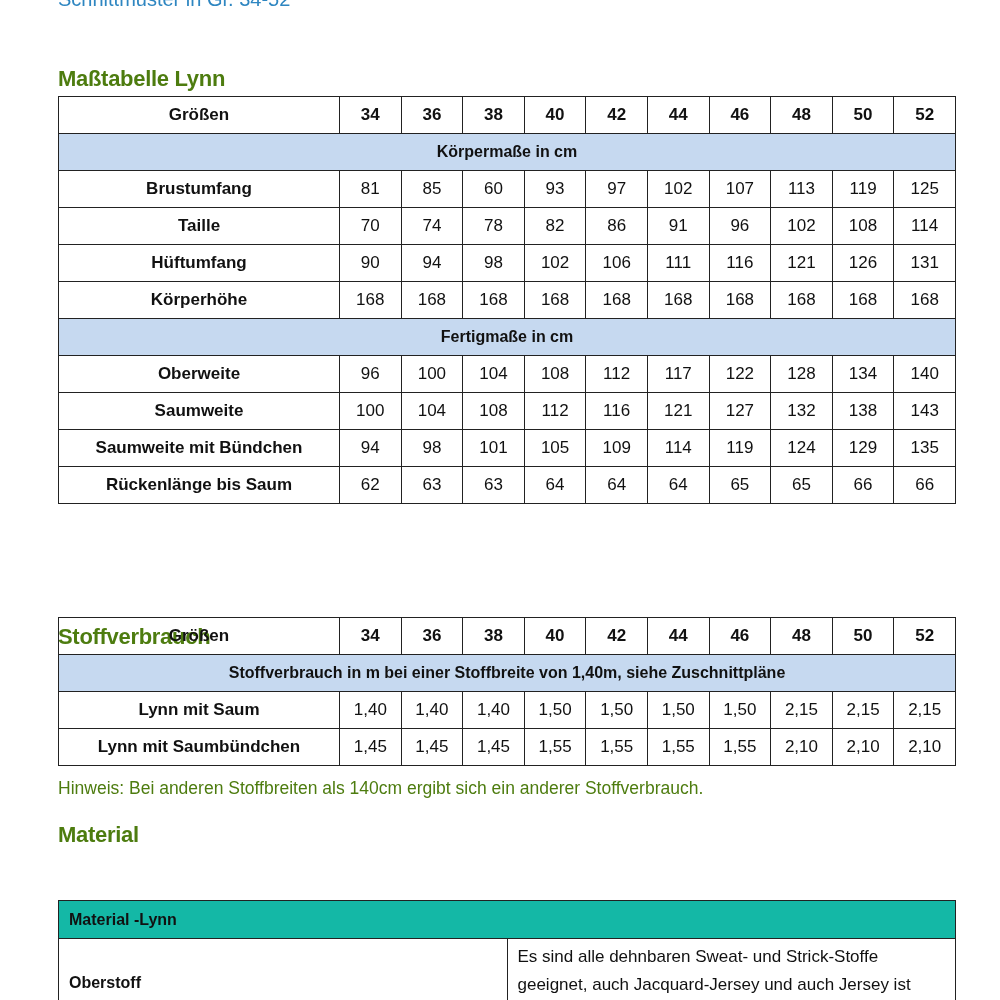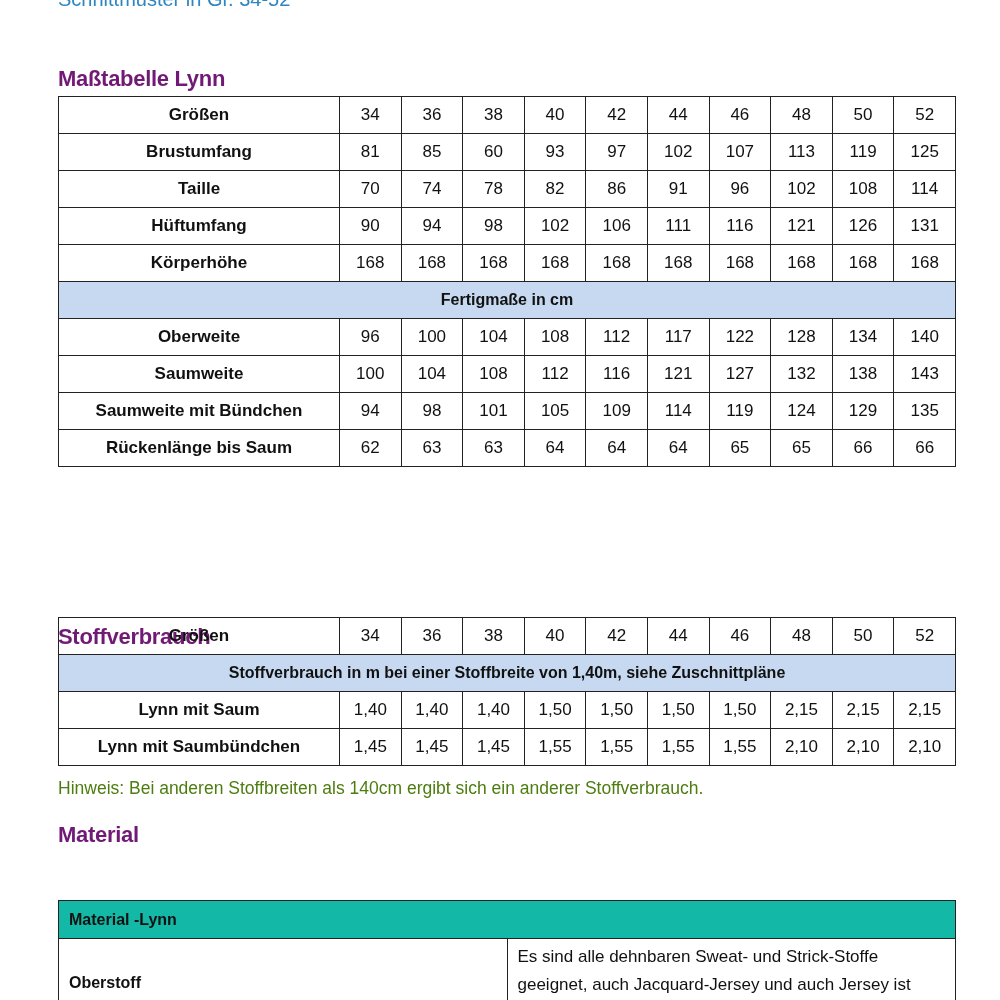--- a/index.html
+++ b/index.html
@@ -6,34 +6,34 @@
   body {
     width: 1000px; height: 1000px; overflow: hidden; position: relative;
     font-family: "Liberation Sans", sans-serif; color: #111111;
   }
   .top-subtitle {
     position: absolute; left: 58px; top: -12px;
     font-size: 20px; color: #2E86C1; white-space: nowrap;
   }
   .section-title {
     position: absolute; left: 58px;
-    font-size: 22px; font-weight: bold; color: #701a75;
+    font-size: 22px; font-weight: bold; color: #4d7c0f;
     letter-spacing: -0.3px;
   }
   table.grid {
     position: absolute; left: 58px; width: 898px;
     border-collapse: collapse; table-layout: fixed;
   }
   table.grid td {
     border: 1.5px solid #222;
     text-align: center; vertical-align: middle;
     font-size: 17px; height: 36px; padding: 0;
   }
   table.grid td.label { font-weight: bold; width: 280px; }
-  table.grid td.size-head { font-weight: normal; }
+  table.grid td.size-head { font-weight: bold; }
   table.grid td.band {
     background: #C6D9F0; font-weight: bold; font-size: 16px;
   }
   .note {
     position: absolute; left: 58px; top: 778px;
     font-size: 17.5px; color: #4d7c0f;
   }
   table.material {
     position: absolute; left: 58px; top: 900px; width: 898px;
     border-collapse: collapse; table-layout: fixed;
@@ -60,20 +60,23 @@
         <td class="size-head">34</td>
         <td class="size-head">36</td>
         <td class="size-head">38</td>
         <td class="size-head">40</td>
         <td class="size-head">42</td>
         <td class="size-head">44</td>
         <td class="size-head">46</td>
         <td class="size-head">48</td>
         <td class="size-head">50</td>
         <td class="size-head">52</td>
+      </tr>
+      <tr>
+        <td class="band" colspan="11">Körpermaße in cm</td>
       </tr>
       <tr>
         <td class="label">Brustumfang</td>
         <td>81</td>
         <td>85</td>
         <td>60</td>
         <td>93</td>
         <td>97</td>
         <td>102</td>
         <td>107</td>

